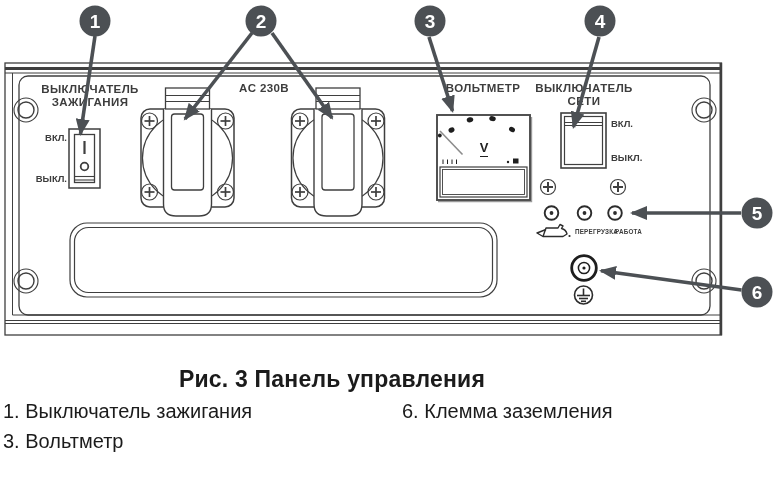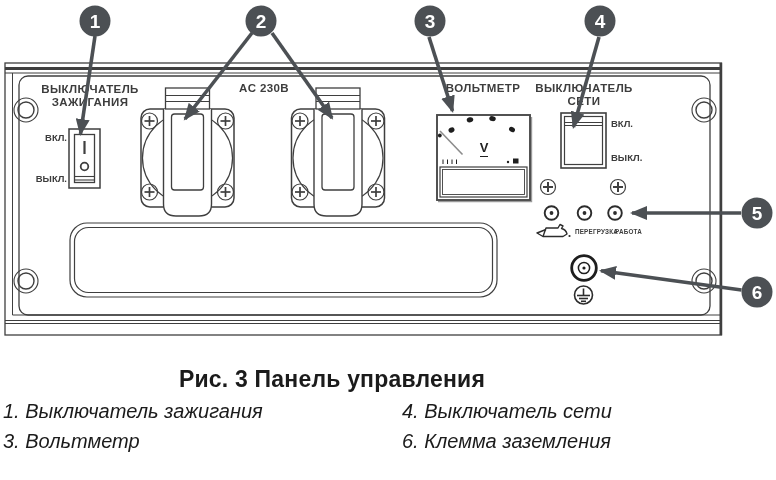--- a/index.html
+++ b/index.html
@@ -12,21 +12,21 @@
   .plabel{font-family:"Liberation Sans",sans-serif;font-weight:bold;font-size:11.5px;fill:#3d3d3d;text-anchor:middle;letter-spacing:0.4px;}
   .pside{font-family:"Liberation Sans",sans-serif;font-weight:bold;font-size:9.5px;fill:#3d3d3d;}
   .ptiny{font-family:"Liberation Sans",sans-serif;font-weight:bold;font-size:6.3px;fill:#3d3d3d;text-anchor:middle;letter-spacing:0.2px;}
   .vlabel{font-family:"Liberation Sans",sans-serif;font-weight:bold;font-size:13px;fill:#222;text-anchor:middle;}
   .callout-num{font-family:"Liberation Sans",sans-serif;font-weight:bold;font-size:19px;fill:#ffffff;text-anchor:middle;}
   .caption{
     position:absolute;top:366px;left:0;width:664px;text-align:center;
     font-weight:bold;font-size:23px;color:#1b1b1b;letter-spacing:0.2px;
   }
   .legend{position:absolute;top:396px;color:#1b1b1b;}
-  .legend div{font-size:20px;line-height:30px;white-space:nowrap;font-style:italic;}
+  .legend div{font-size:20px;line-height:30px;white-space:nowrap;}
   .legend-left{left:3px;}
   .legend-right{left:402px;}
 </style>
 </head>
 <body>
 
 <svg class="figure-svg" width="776" height="352" viewBox="0 0 776 352">
   <defs>
     <marker id="ah" markerUnits="userSpaceOnUse" markerWidth="18" markerHeight="14" refX="15" refY="7" orient="auto">
       <path d="M0,0 L17,7 L0,14 Z" fill="#4c5054"></path>
@@ -269,15 +269,14 @@
 </svg>
 
 <div class="caption">Рис. 3 Панель управления</div>
 
 <div class="legend legend-left">
   <div>1. Выключатель зажигания</div>
   <div>3. Вольтметр</div>
 </div>
 
 <div class="legend legend-right">
-  <div>4. Выключатель сети</div>
   <div>6. Клемма заземления</div>
 </div>
 
 </body></html>

